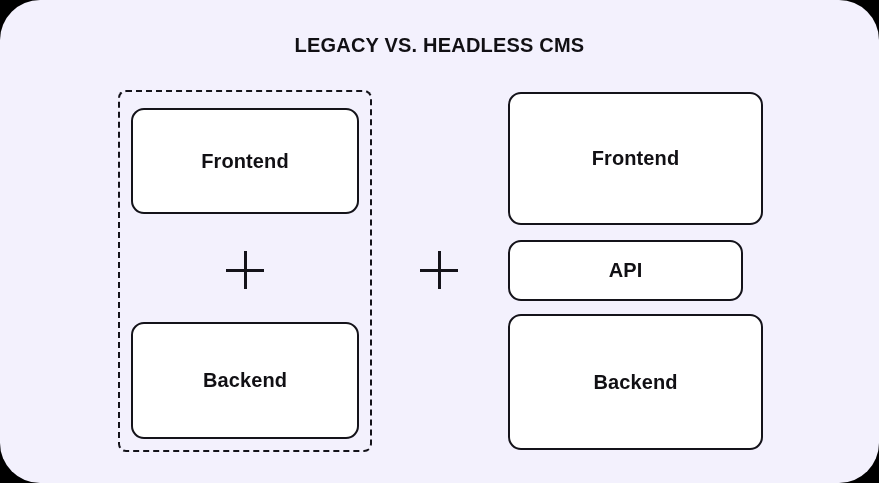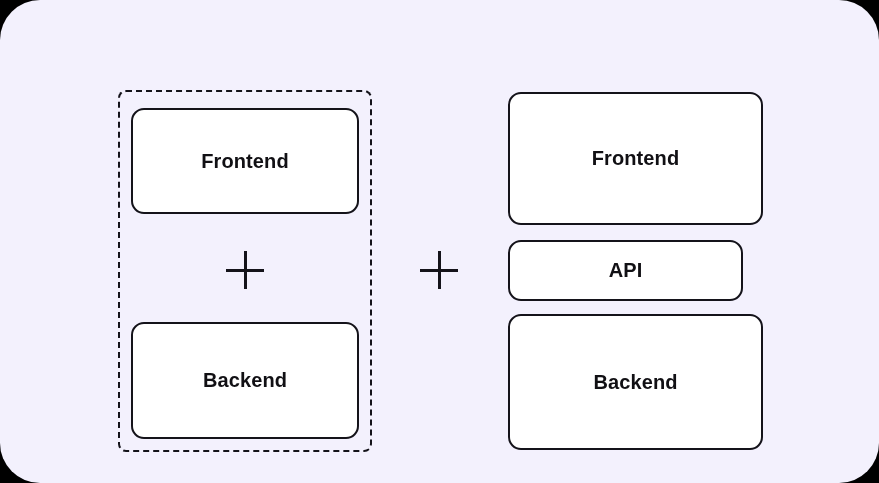--- a/index.html
+++ b/index.html
@@ -139,20 +139,21 @@
   .plus-headless {
     left: 420px;
     top: 251px;
   }
 </style>
 </head>
 <body>
 
 <div class="canvas">
 
+  <div class="diagram-title">LEGACY VS. HEADLESS CMS</div>
 
   <div class="legacy-group"></div>
 
   <div class="node-box legacy-frontend">
     <span class="node-label">Frontend</span>
   </div>
 
   <div class="plus plus-legacy"></div>
 
   <div class="node-box legacy-backend">

